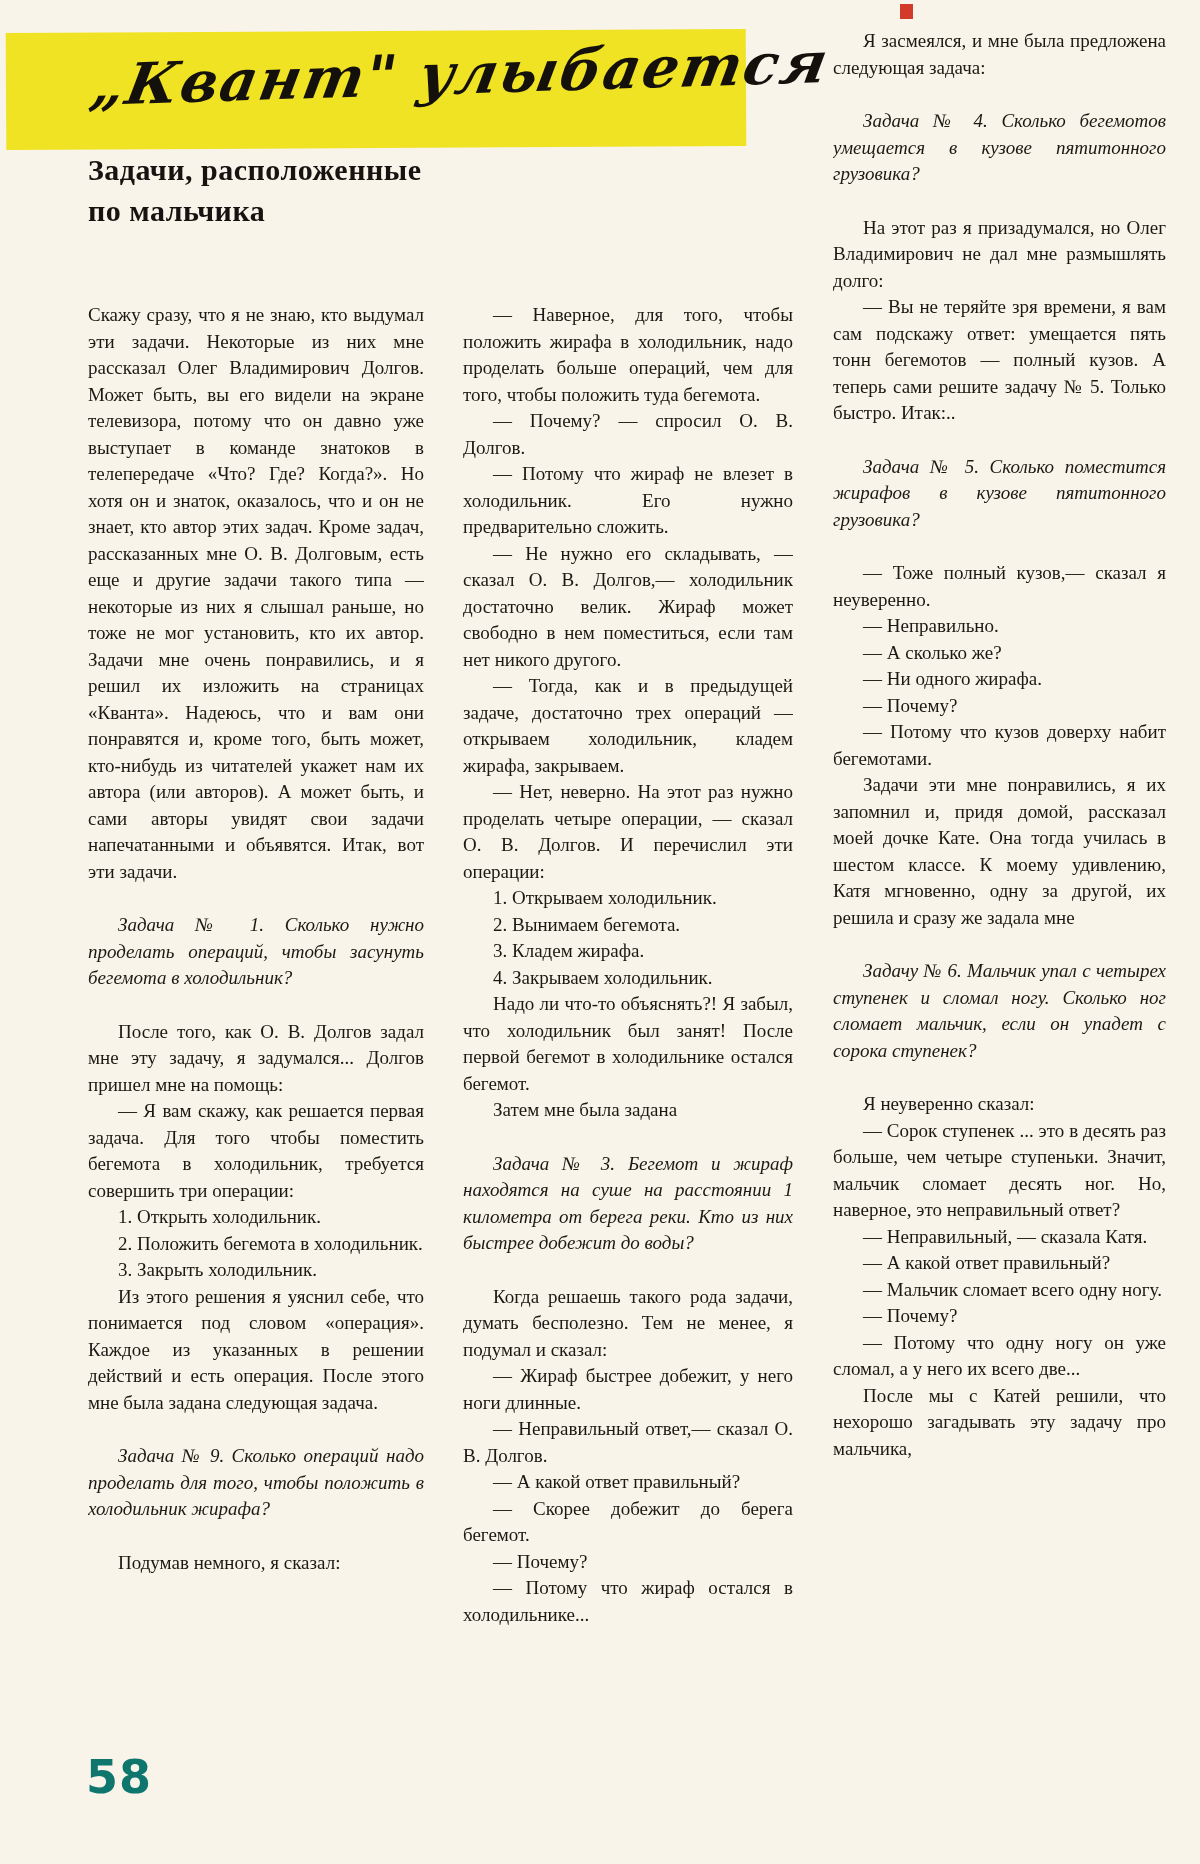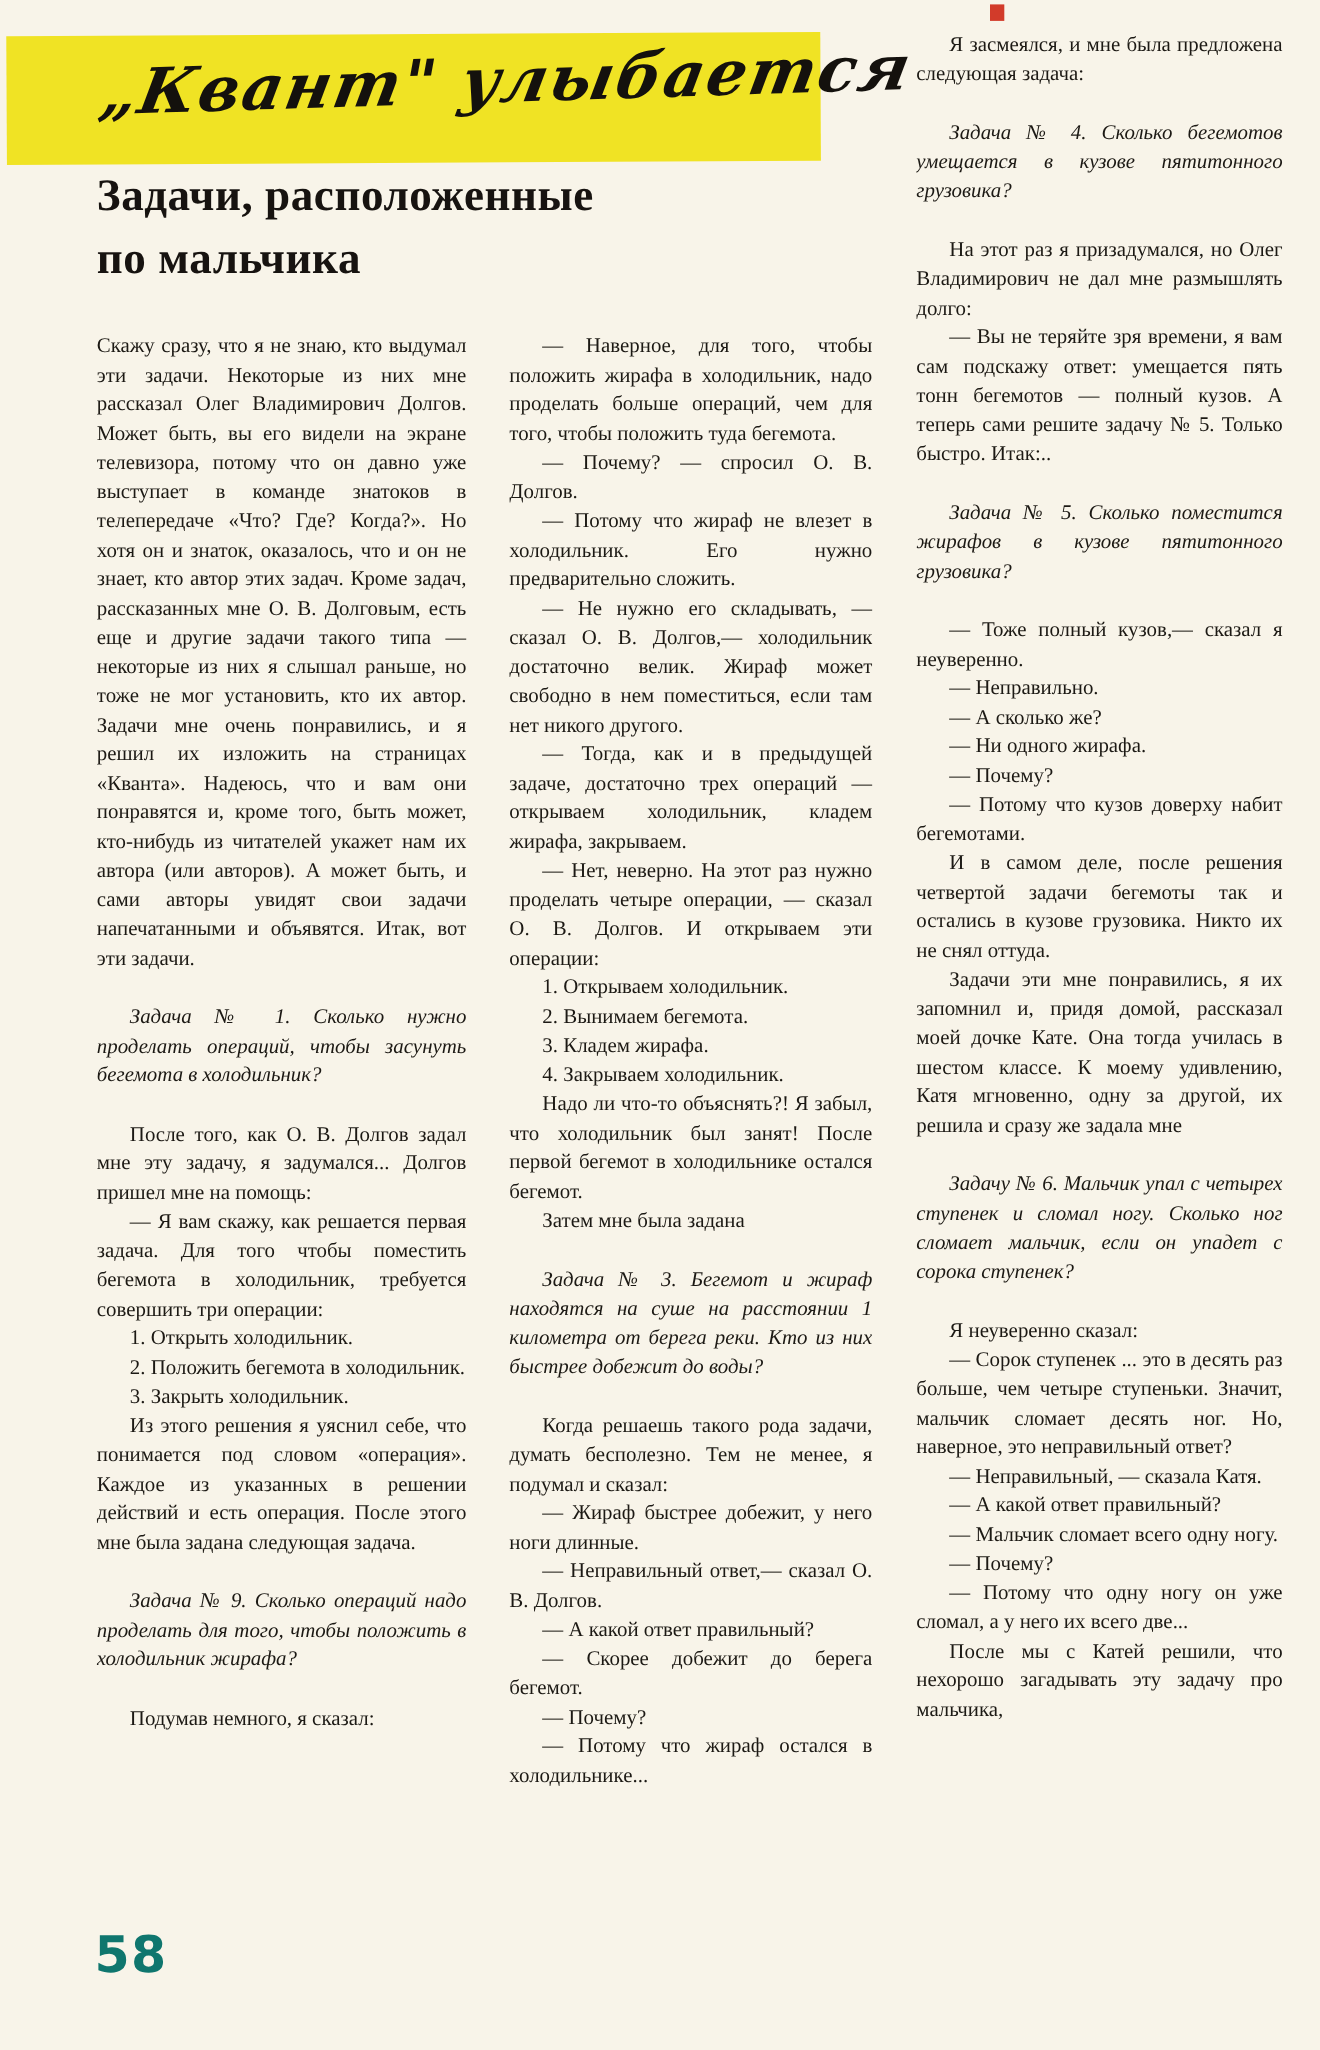--- a/index.html
+++ b/index.html
@@ -16,21 +16,21 @@
   }
   .banner-script {
     position:absolute; left:88px; top:14px;
     font-family:"DejaVu Serif",serif; font-style:italic; font-weight:bold;
     font-size:57px; line-height:1; white-space:nowrap; color:#14110d;
     transform:skewX(-12deg) rotate(-1.5deg); letter-spacing:2px;
   }
   .reg-mark { position:absolute; left:900px; top:4px; width:13px; height:15px; background:#d23b2a; }
   .article-title {
     position:absolute; left:88px; top:149px;
-    font-size:41px; font-weight:bold; line-height:1.38; letter-spacing:0.5px;
+    font-size:30px; font-weight:bold; line-height:1.38; letter-spacing:0.5px;
     color:#171310;
   }
   .col {
     position:absolute; width:336px;
     font-size:19px; line-height:26.5px; text-align:justify;
     overflow:hidden;
   }
   #col1 { left:88px;  top:302px; height:1442px; }
   #col2 { left:463px; top:302px; width:330px; height:1442px; }
   #col3 { left:833px; top:28px;  width:333px; height:1716px; }
@@ -70,21 +70,21 @@
       <p class="para ind">Из этого решения я уяснил себе, что понимается под словом «операция». Каждое из указанных в решении действий и есть операция. После этого мне была задана следующая задача.</p>
       <p class="para task">Задача № 9. Сколько операций надо проделать для того, чтобы положить в холодильник жирафа?</p>
       <p class="para ind">Подумав немного, я сказал:</p>
     </div>
   <div class="col" id="col2">
       <p class="para ind">— Наверное, для того, чтобы положить жирафа в холодильник, надо проделать больше операций, чем для того, чтобы положить туда бегемота.</p>
       <p class="para ind">— Почему? — спросил О. В. Долгов.</p>
       <p class="para ind">— Потому что жираф не влезет в холодильник. Его нужно предварительно сложить.</p>
       <p class="para ind">— Не нужно его складывать, — сказал О. В. Долгов,— холодильник достаточно велик. Жираф может свободно в нем поместиться, если там нет никого другого.</p>
       <p class="para ind">— Тогда, как и в предыдущей задаче, достаточно трех операций — открываем холодильник, кладем жирафа, закрываем.</p>
-      <p class="para ind">— Нет, неверно. На этот раз нужно проделать четыре операции, — сказал О. В. Долгов. И открываем эти операции:</p>
+      <p class="para ind">— Нет, неверно. На этот раз нужно проделать четыре операции, — сказал О. В. Долгов. И перечислил эти операции:</p>
       <p class="para ind">1. Открываем холодильник.</p>
       <p class="para ind">2. Вынимаем бегемота.</p>
       <p class="para ind">3. Кладем жирафа.</p>
       <p class="para ind">4. Закрываем холодильник.</p>
       <p class="para ind">Надо ли что-то объяснять?! Я забыл, что холодильник был занят! После первой бегемот в холодильнике остался бегемот.</p>
       <p class="para ind">Затем мне была задана</p>
       <p class="para task">Задача № 3. Бегемот и жираф находятся на суше на расстоянии 1 километра от берега реки. Кто из них быстрее добежит до воды?</p>
       <p class="para ind">Когда решаешь такого рода задачи, думать бесполезно. Тем не менее, я подумал и сказал:</p>
       <p class="para ind">— Жираф быстрее добежит, у него ноги длинные.</p>
       <p class="para ind">— Неправильный ответ,— сказал О. В. Долгов.</p>
@@ -98,21 +98,20 @@
       <p class="para task">Задача № 4. Сколько бегемотов умещается в кузове пятитонного грузовика?</p>
       <p class="para ind">На этот раз я призадумался, но Олег Владимирович не дал мне размышлять долго:</p>
       <p class="para ind">— Вы не теряйте зря времени, я вам сам подскажу ответ: умещается пять тонн бегемотов — полный кузов. А теперь сами решите задачу № 5. Только быстро. Итак:..</p>
       <p class="para task">Задача № 5. Сколько поместится жирафов в кузове пятитонного грузовика?</p>
       <p class="para ind">— Тоже полный кузов,— сказал я неуверенно.</p>
       <p class="para ind">— Неправильно.</p>
       <p class="para ind">— А сколько же?</p>
       <p class="para ind">— Ни одного жирафа.</p>
       <p class="para ind">— Почему?</p>
       <p class="para ind">— Потому что кузов доверху набит бегемотами.</p>
-      <p class="para ind">И в самом деле, после решения четвертой задачи бегемоты так и остались в кузове грузовика. Никто их не снял оттуда.</p>
       <p class="para ind">Задачи эти мне понравились, я их запомнил и, придя домой, рассказал моей дочке Кате. Она тогда училась в шестом классе. К моему удивлению, Катя мгновенно, одну за другой, их решила и сразу же задала мне</p>
       <p class="para task">Задачу № 6. Мальчик упал с четырех ступенек и сломал ногу. Сколько ног сломает мальчик, если он упадет с сорока ступенек?</p>
       <p class="para ind">Я неуверенно сказал:</p>
       <p class="para ind">— Сорок ступенек ... это в десять раз больше, чем четыре ступеньки. Значит, мальчик сломает десять ног. Но, наверное, это неправильный ответ?</p>
       <p class="para ind">— Неправильный, — сказала Катя.</p>
       <p class="para ind">— А какой ответ правильный?</p>
       <p class="para ind">— Мальчик сломает всего одну ногу.</p>
       <p class="para ind">— Почему?</p>
       <p class="para ind">— Потому что одну ногу он уже сломал, а у него их всего две...</p>
       <p class="para ind">После мы с Катей решили, что нехорошо загадывать эту задачу про мальчика,</p>

